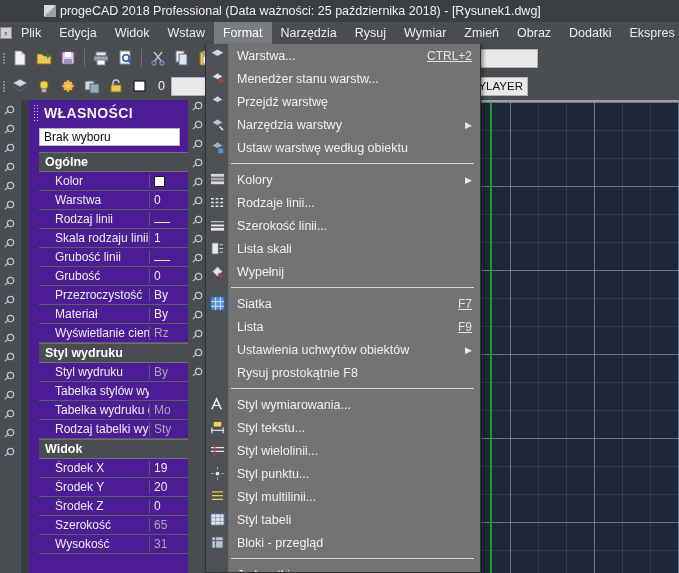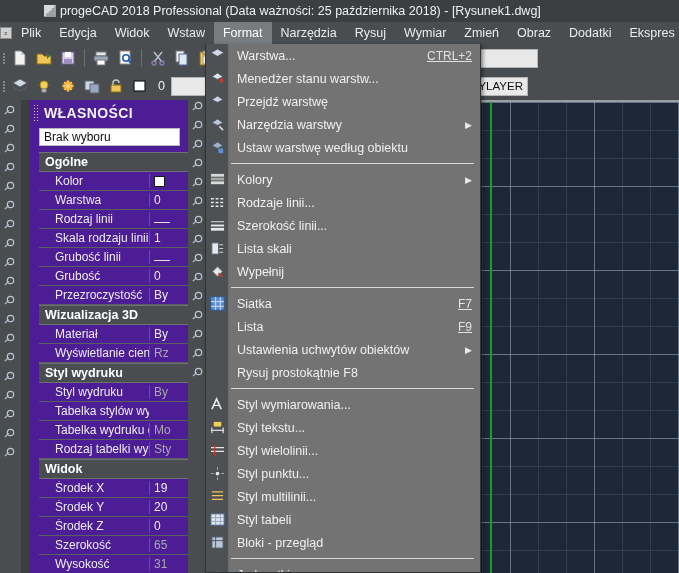--- a/index.html
+++ b/index.html
@@ -530,21 +530,20 @@
         <div class="pv"><span class="ltline"></span></div>
       </div>
       <div class="prow">
         <div class="pk">Grubość</div>
         <div class="pv">0</div>
       </div>
       <div class="prow">
         <div class="pk">Przezroczystość</div>
         <div class="pv">By</div>
       </div>
-      <div class="pgroup">Wizualizacja 3D</div>
       <div class="prow">
         <div class="pk">Materiał</div>
         <div class="pv">By</div>
       </div>
       <div class="prow">
         <div class="pk">Wyświetlanie cieni</div>
         <div class="pv dim">Rz</div>
       </div>
       <div class="pgroup">Styl wydruku</div>
       <div class="prow">

